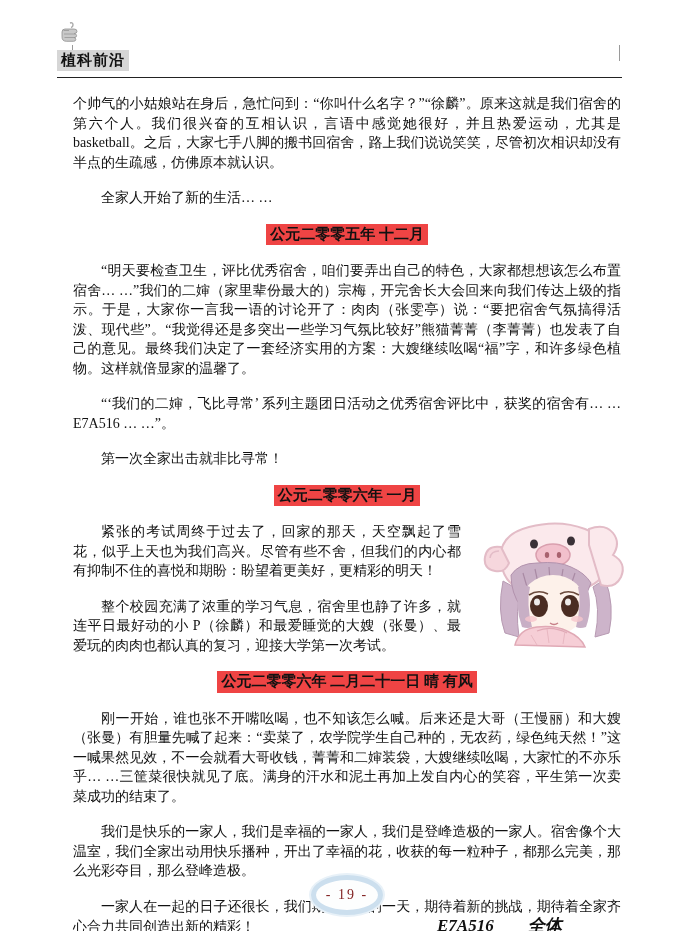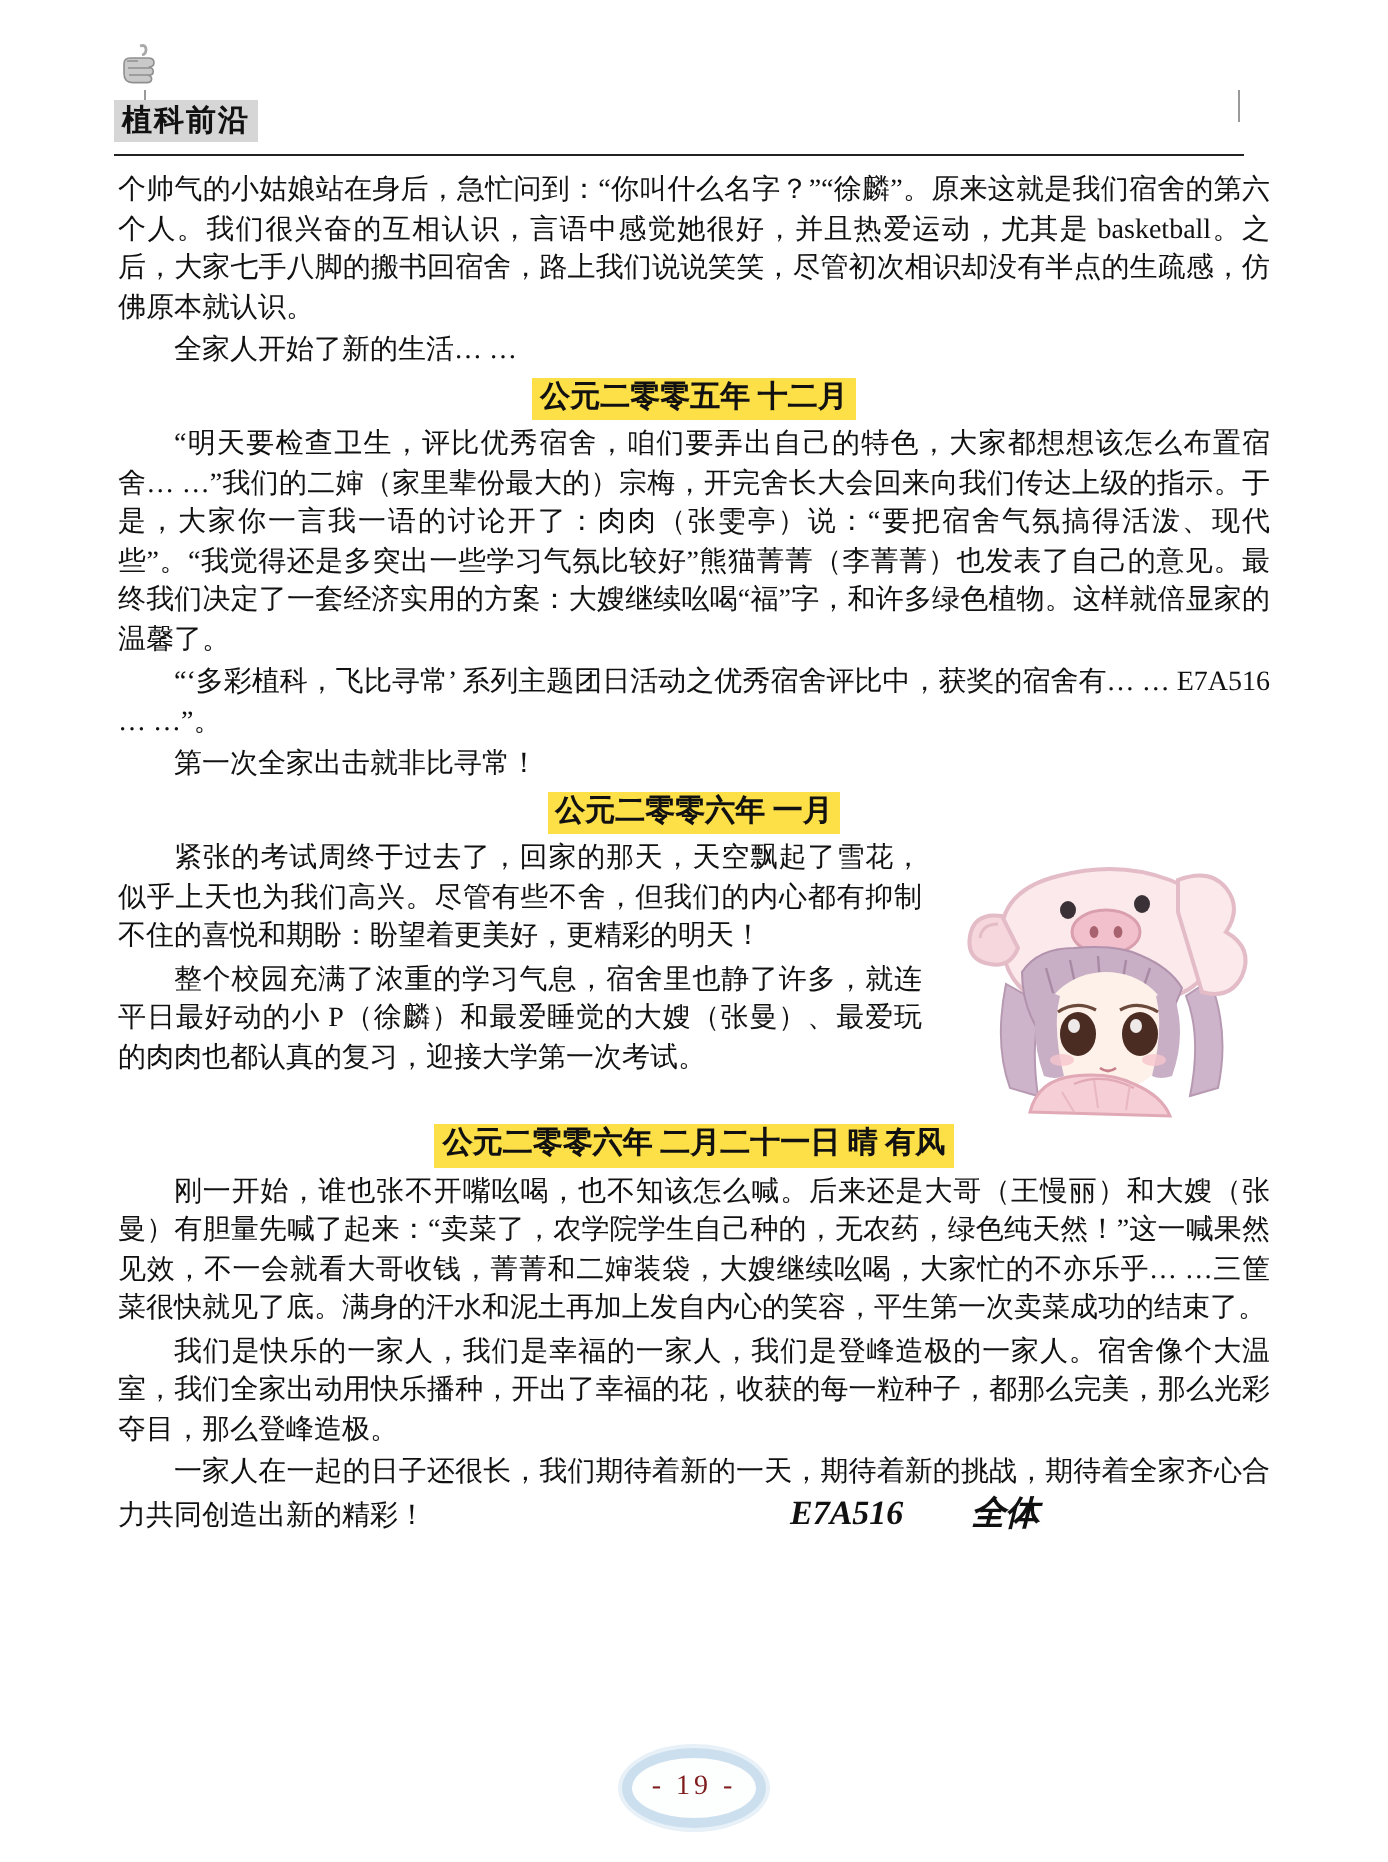--- a/index.html
+++ b/index.html
@@ -36,32 +36,32 @@
   .tick-left{ left:72px; }
   .tick-right{ left:619px; }
 
   
   .content{
     margin-top:8px;
     font-size:14px;
     line-height:19.5px;
     text-align:justify;
   }
-  .content p{ margin:2px; }
+  .content p{ margin:16px; }
   .content p.indent{ text-indent:2em; }
   .section-heading-wrap{
     text-align:center;
     clear:both;
     margin:3px 0 3px 0;
   }
   .section-heading{
     display:inline-block;
     font-size:15px;
     font-weight:bold;
-    background:#fde047;
+    background:#ef4444;
     padding:1px 4px;
   }
   .signature{
     font-weight:bold;
     font-size:17px;
     font-family:"Liberation Serif","DejaVu Serif",serif;
     margin-left:182px;
     white-space:nowrap;
     font-style:italic;
   }
@@ -114,21 +114,21 @@
       <span class="page-title">植科前沿</span>
     </div>
     <hr class="header-rule">
   </div>
 
   <div class="content" id="content">
       <p class="">个帅气的小姑娘站在身后，急忙问到：“你叫什么名字？”“徐麟”。原来这就是我们宿舍的第六个人。我们很兴奋的互相认识，言语中感觉她很好，并且热爱运动，尤其是 basketball。之后，大家七手八脚的搬书回宿舍，路上我们说说笑笑，尽管初次相识却没有半点的生疏感，仿佛原本就认识。</p>
       <p class="indent">全家人开始了新的生活… …</p>
       <div class="section-heading-wrap"><span class="section-heading">公元二零零五年  十二月</span></div>
       <p class="indent">“明天要检查卫生，评比优秀宿舍，咱们要弄出自己的特色，大家都想想该怎么布置宿舍… …”我们的二婶（家里辈份最大的）宗梅，开完舍长大会回来向我们传达上级的指示。于是，大家你一言我一语的讨论开了：肉肉（张雯亭）说：“要把宿舍气氛搞得活泼、现代些”。“我觉得还是多突出一些学习气氛比较好”熊猫菁菁（李菁菁）也发表了自己的意见。最终我们决定了一套经济实用的方案：大嫂继续吆喝“福”字，和许多绿色植物。这样就倍显家的温馨了。</p>
-      <p class="indent">“‘多彩植科，飞比寻常’ 系列主题团日活动之优秀宿舍评比中，获奖的宿舍有… … E7A516 … …”。</p>
+      <p class="indent">“‘我们的二婶，飞比寻常’ 系列主题团日活动之优秀宿舍评比中，获奖的宿舍有… … E7A516 … …”。</p>
       <p class="indent">第一次全家出击就非比寻常！</p>
       <div class="section-heading-wrap"><span class="section-heading">公元二零零六年  一月</span></div>
   <div class="pig-girl">
     <svg width="166" height="138" viewBox="0 0 166 138">
 
       <path d="M32 70 q-6 30 2 52 l14 4 q-4 -28 2 -46 z" fill="#cdb4ca" stroke="#b79ab2" stroke-width="1"></path>
       <path d="M134 68 q10 26 4 54 l-14 4 q6 -30 -2 -50 z" fill="#cdb4ca" stroke="#b79ab2" stroke-width="1"></path>
 
       <path d="M30 52 q-4 -28 28 -36 q30 -8 56 2 q26 10 22 34 q-3 22 -28 26 l-52 2 q-22 -4 -26 -28 z" fill="#fbe9ec" stroke="#e3bcc7" stroke-width="2"></path>
 

